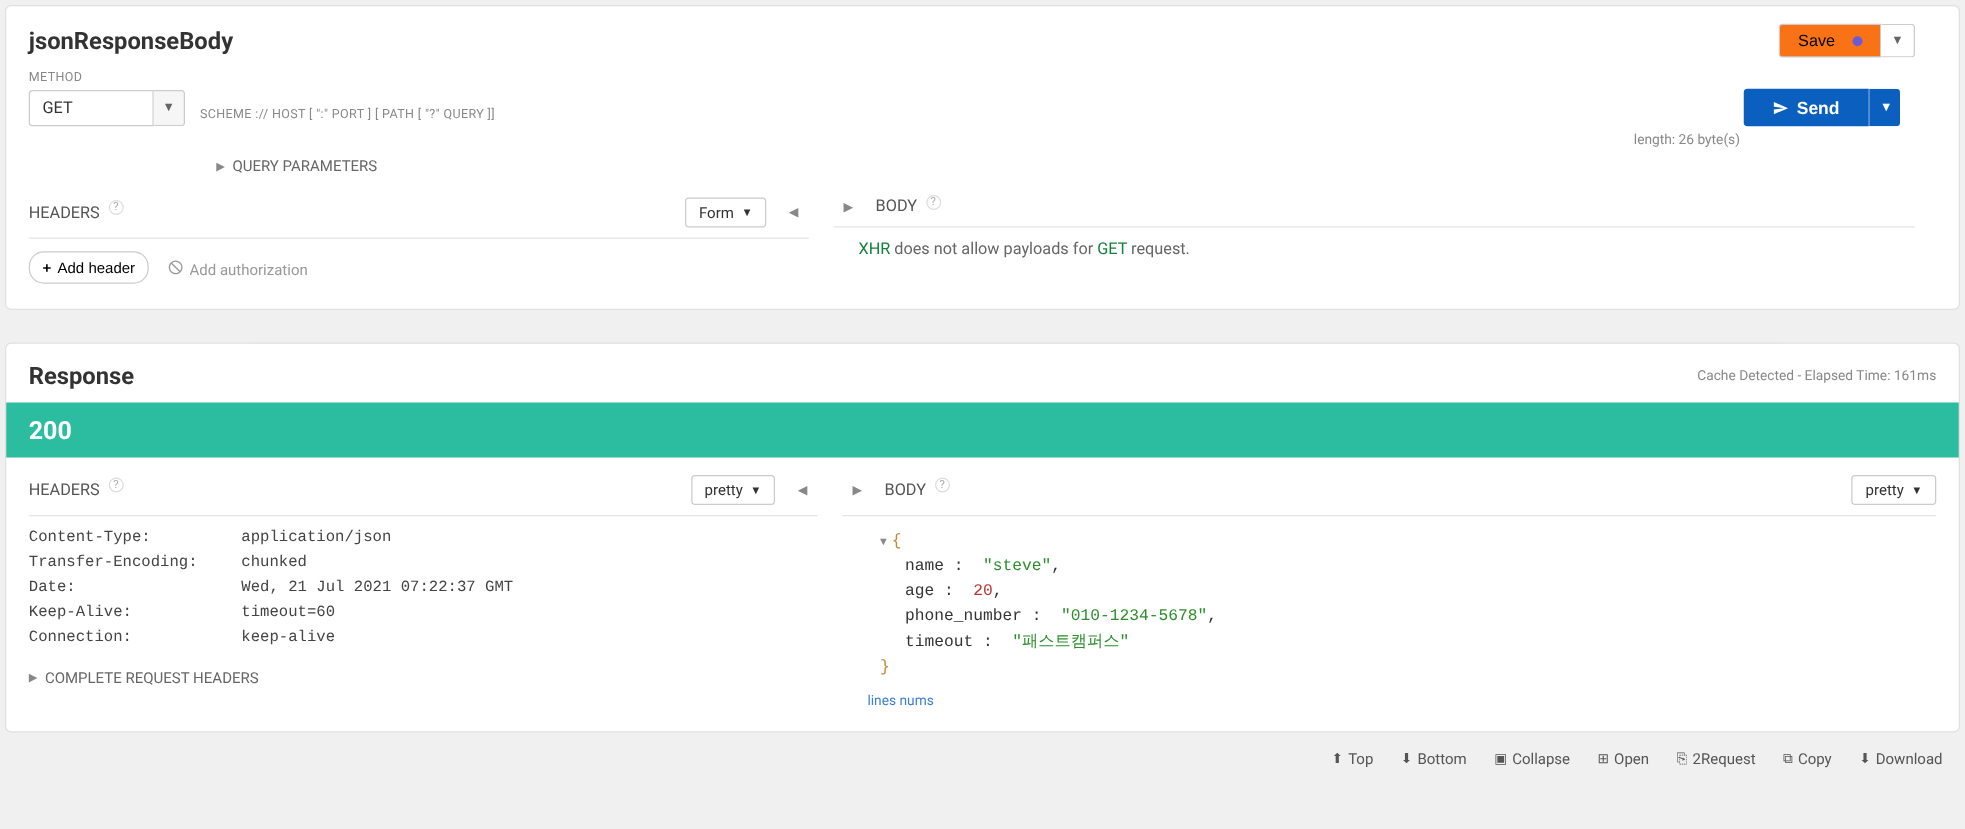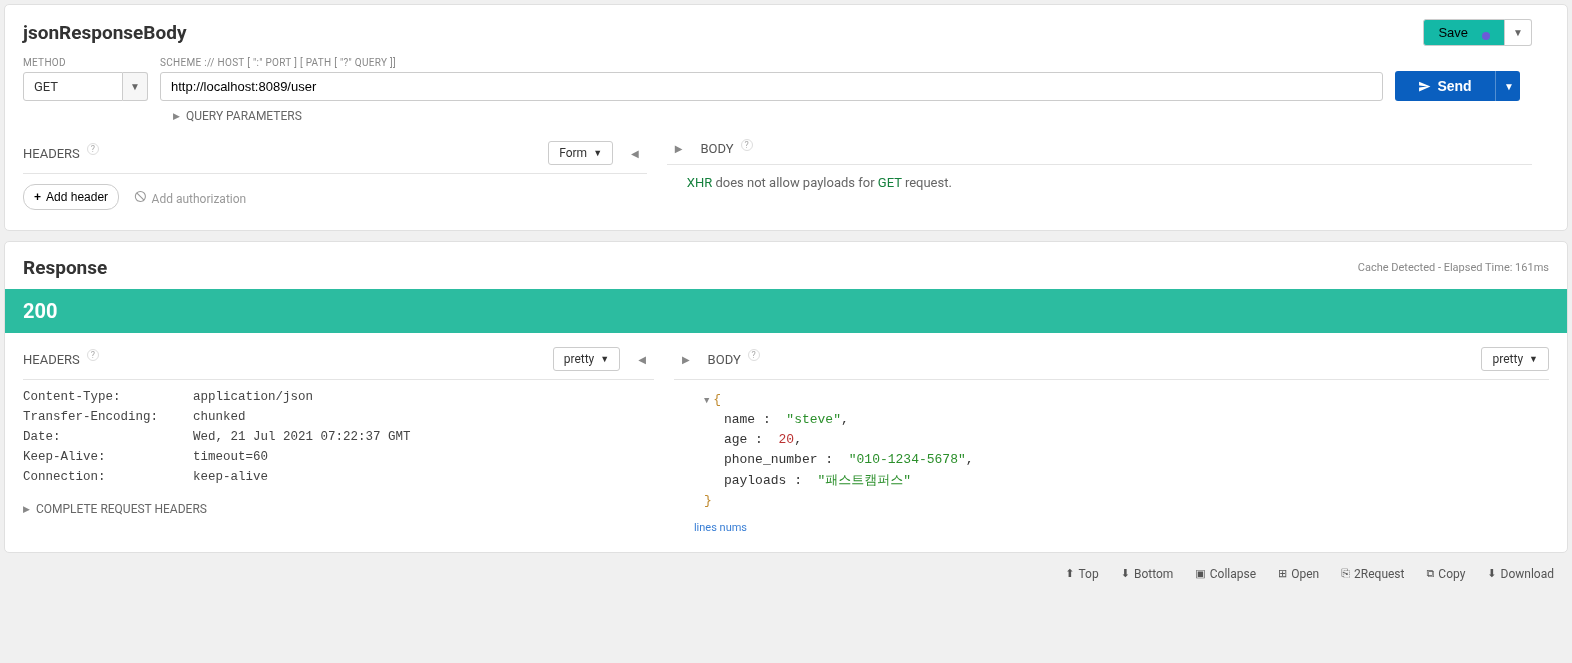--- a/index.html
+++ b/index.html
@@ -2,21 +2,21 @@
 <html><head>
 <meta charset="utf-8">
 <style>
 * { box-sizing: border-box; margin: 0; padding: 0; }
 body { font-family: -apple-system, BlinkMacSystemFont, "Segoe UI", Roboto, sans-serif; font-size: 13px; color: #333; background: #f0f0f0; }
 .card { background: #fff; border: 1px solid #e0e0e0; border-radius: 5px; margin: 4px; }
 .request-card { padding: 14px 35px 20px 18px; }
 .req-top { display: flex; justify-content: space-between; align-items: center; margin-bottom: 10px; }
 .req-title { font-size: 19px; font-weight: 700; color: #333; }
 .save-group { display: flex; }
-.save-btn { border: 1px solid #ccc; background: #14b8a6; padding: 5px 14px; border-radius: 3px 0 0 3px; font-size: 13px; cursor: pointer; display: flex; align-items: flex-end; gap: 14px; }
+.save-btn { border: 1px solid #ccc; background: #f97316; padding: 5px 14px; border-radius: 3px 0 0 3px; font-size: 13px; cursor: pointer; display: flex; align-items: center; gap: 14px; }
 .save-dd { border: 1px solid #ccc; border-left: none; background: #fff; padding: 5px 8px; border-radius: 0 3px 3px 0; cursor: pointer; font-size: 10px; color: #666; }
 .dot-purple { width: 8px; height: 8px; border-radius: 50%; background: #6b5bd8; display: inline-block; }
 .req-row { display: flex; gap: 12px; align-items: flex-end; }
 .col-method { width: 125px; }
 .col-url { flex: 1; }
 .col-send { width: 137px; }
 .lbl { font-size: 10px; color: #888; letter-spacing: 0.3px; display: block; margin-bottom: 4px; }
 .select-group { display: flex; }
 .method-sel { border: 1px solid #ccc; border-radius: 3px 0 0 3px; padding: 6px 10px; width: 100px; background: #fff; font-size: 13px; }
 .method-dd { border: 1px solid #ccc; border-left: none; border-radius: 0 3px 3px 0; background: #f6f6f6; width: 25px; display: flex; align-items: center; justify-content: center; font-size: 10px; color: #666; cursor: pointer; }
@@ -34,21 +34,21 @@
 .pane-head { display: flex; align-items: center; border-bottom: 1px solid #e4e4e4; padding-bottom: 8px; margin-bottom: 10px; }
 .pane-title { font-size: 13px; color: #555; display: flex; align-items: center; gap: 4px; }
 .help { font-size: 9px; color: #aaa; border: 1px solid #ddd; border-radius: 50%; width: 12px; height: 12px; display: inline-flex; align-items: center; justify-content: center; margin-left: 3px; position: relative; top: -4px; }
 .form-dd { margin-left: auto; border: 1px solid #ccc; background: #fff; padding: 4px 10px; border-radius: 3px; font-size: 12px; cursor: pointer; display: flex; align-items: center; gap: 6px; }
 .arrow-toggle { color: #888; font-size: 10px; padding: 0 8px; cursor: pointer; }
 .add-hdr-btn { border: 1px solid #ccc; background: #fff; padding: 5px 10px; border-radius: 12px; font-size: 12px; cursor: pointer; display: inline-flex; align-items: center; gap: 5px; }
 .add-auth { margin-left: 12px; font-size: 12px; color: #999; display: inline-flex; align-items: center; gap: 5px; cursor: pointer; }
 .body-msg { color: #666; font-size: 13px; padding-left: 20px; }
 .lnk { color: #15803d; }
 
-.response-card { margin-top: 10px; }
+.response-card { margin-top: 26px; }
 .resp-head { padding: 14px 18px 10px 18px; display: flex; justify-content: space-between; align-items: center; }
 .resp-title { font-size: 19px; font-weight: 700; }
 .resp-meta { font-size: 11px; color: #888; text-align: center; }
 .status-bar { background: #2CBCA0; color: #fff; padding: 10px 18px; font-size: 20px; font-weight: 700; }
 .resp-body { padding: 14px 18px 18px 18px; display: flex; }
 .hdr-table { font-family: Consolas, "Courier New", monospace; font-size: 12.5px; color: #444; }
 .hdr-table div { display: flex; margin-bottom: 6px; }
 .hk { width: 170px; }
 .crh { margin-top: 18px; font-size: 12px; color: #666; display: flex; align-items: center; gap: 6px; cursor: pointer; }
 .json-view { font-family: Consolas, "Courier New", monospace; font-size: 13px; padding-left: 30px; line-height: 1.55; }
@@ -83,36 +83,38 @@
   <div class="req-row">
     <div class="col-method">
       <span class="lbl">METHOD</span>
       <div class="select-group">
         <div class="method-sel">GET</div>
         <div class="method-dd">▼</div>
       </div>
     </div>
     <div class="col-url">
       <span class="lbl">SCHEME :// HOST [ ":" PORT ] [ PATH [ "?" QUERY ]]</span>
-      <input class="url-input" type="text" value="http://localhost:8089/user" style="">
     </div>
     <div class="col-send">
       <span class="lbl">&nbsp;</span>
       <div class="send-group">
         <button class="send-btn">
           <svg width="13" height="13" viewBox="0 0 24 24" fill="#fff">
               <path d="M2 21l21-9L2 3v7l15 2-15 2v7z"></path>
             </svg>
           <span>Send</span>
         </button>
         <button class="send-dd">▼</button>
       </div>
     </div>
   </div>
 
+  <div class="len-row">
+      <span class="len-txt">length: 26 byte(s)</span>
+    </div>
 
   <div class="qp-row">
     <span class="tri">▶</span>
     <span>QUERY PARAMETERS</span>
   </div>
 
   <div class="split">
     <div class="pane-left">
       <div class="pane-head">
         <div class="pane-title">
@@ -211,21 +213,21 @@
           <span>pretty</span>
             <span style="font-size:9px;">▼</span>
         </div>
       </div>
 
       <div class="json-view">
         <div><span class="collapse-tri">▼</span><span class="brace">{</span></div>
         <div class="json-line"><span class="jkey">name</span> : &nbsp;<span class="jstr">"steve"</span>,</div>
         <div class="json-line"><span class="jkey">age</span> : &nbsp;<span class="jnum">20</span>,</div>
         <div class="json-line"><span class="jkey">phone_number</span> : &nbsp;<span class="jstr">"010-1234-5678"</span>,</div>
-        <div class="json-line"><span class="jkey">payloads</span> : &nbsp;<span class="jstr">"패스트캠퍼스"</span></div>
+        <div class="json-line"><span class="jkey">timeout</span> : &nbsp;<span class="jstr">"패스트캠퍼스"</span></div>
         <div style="padding-left:0;"><span class="brace">}</span></div>
       </div>
       <div class="lines-nums">lines nums</div>
     </div>
   </div>
 </div>
 
 <div class="footer-bar">
   <span class="fbtn">
       <span class="fic">⬆</span>

